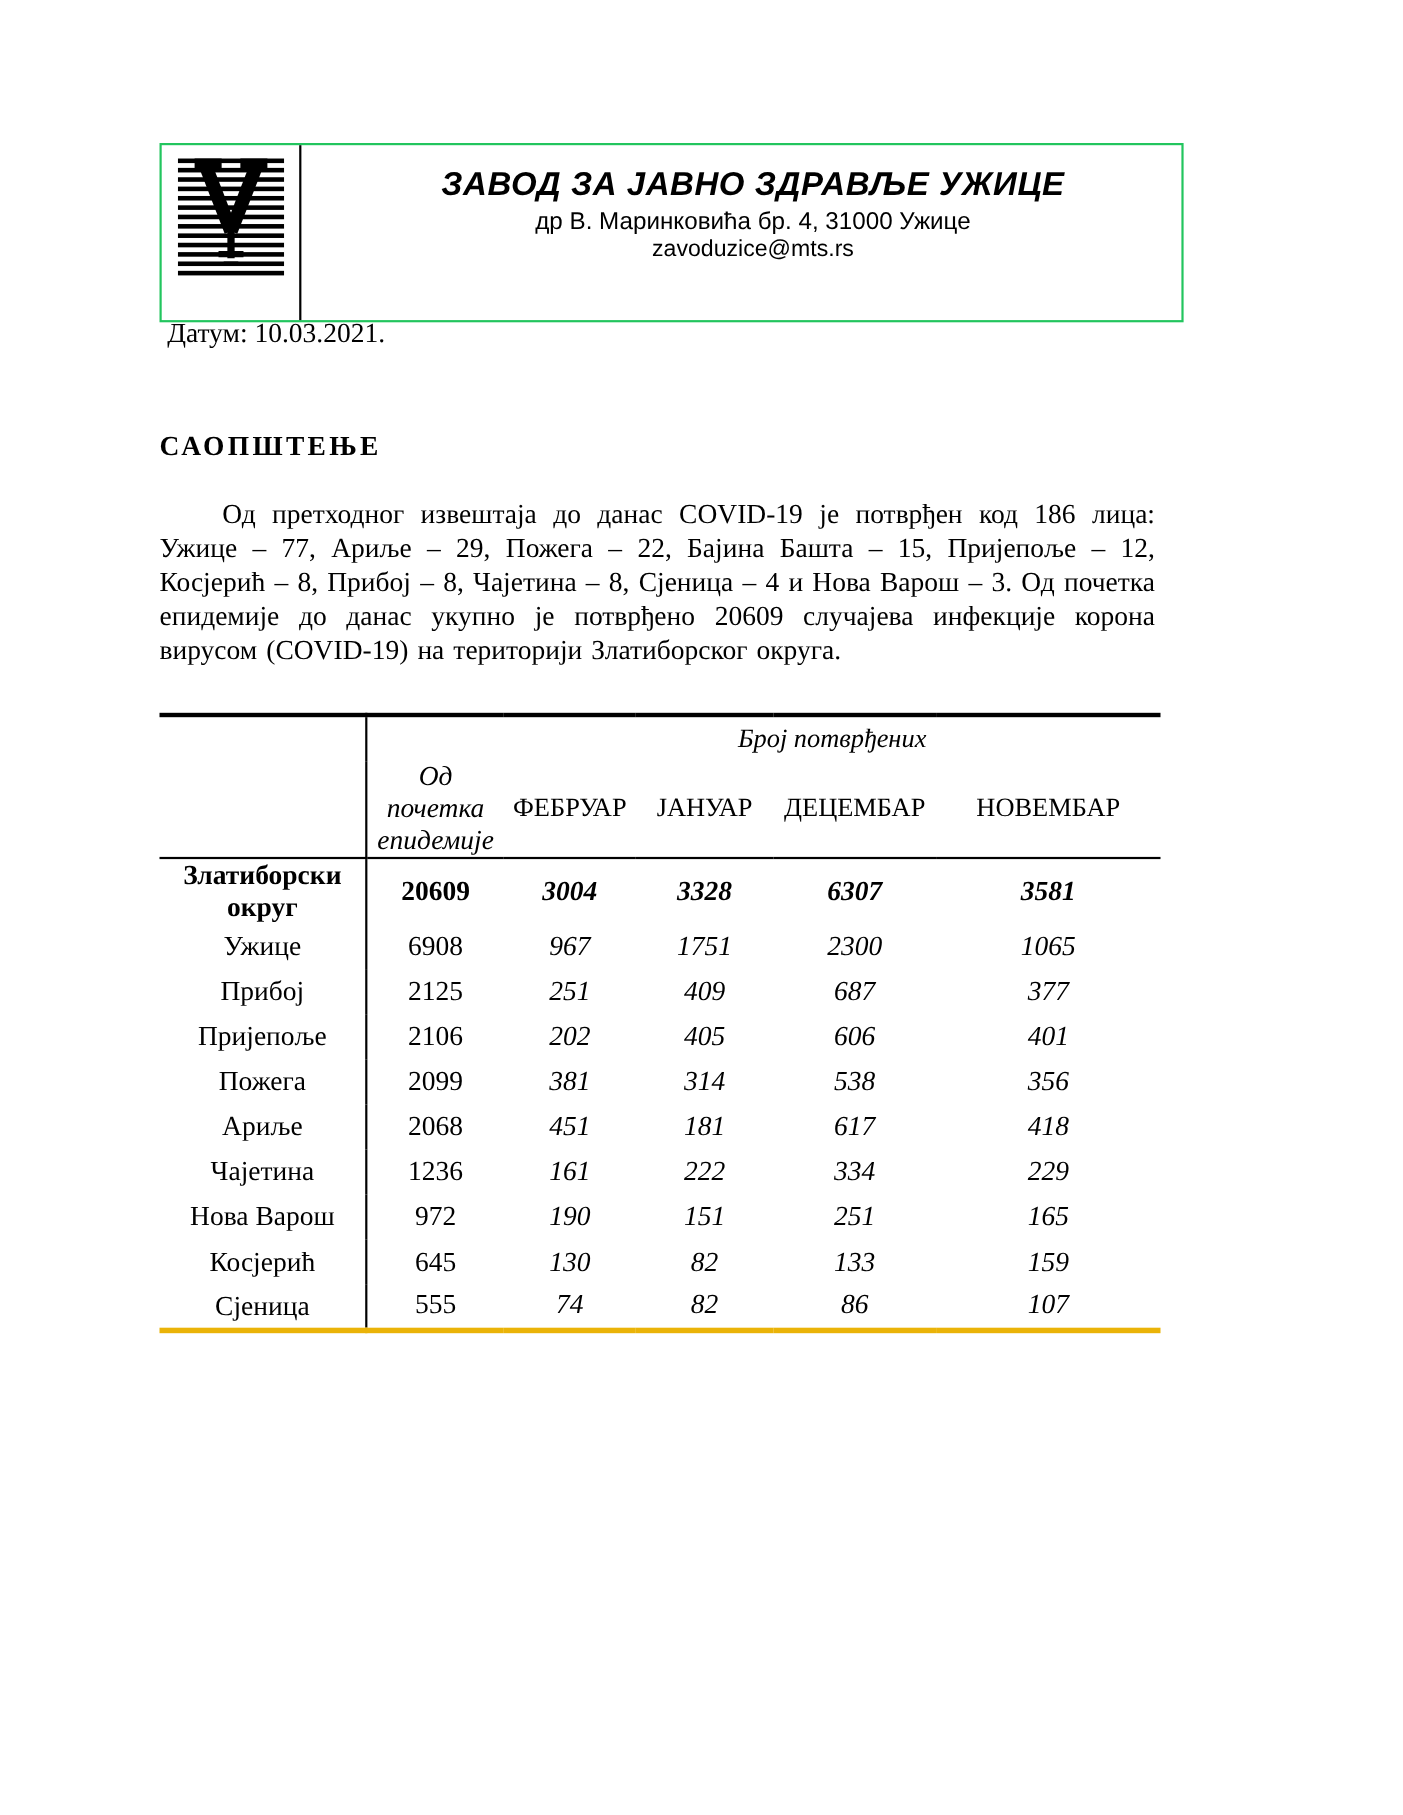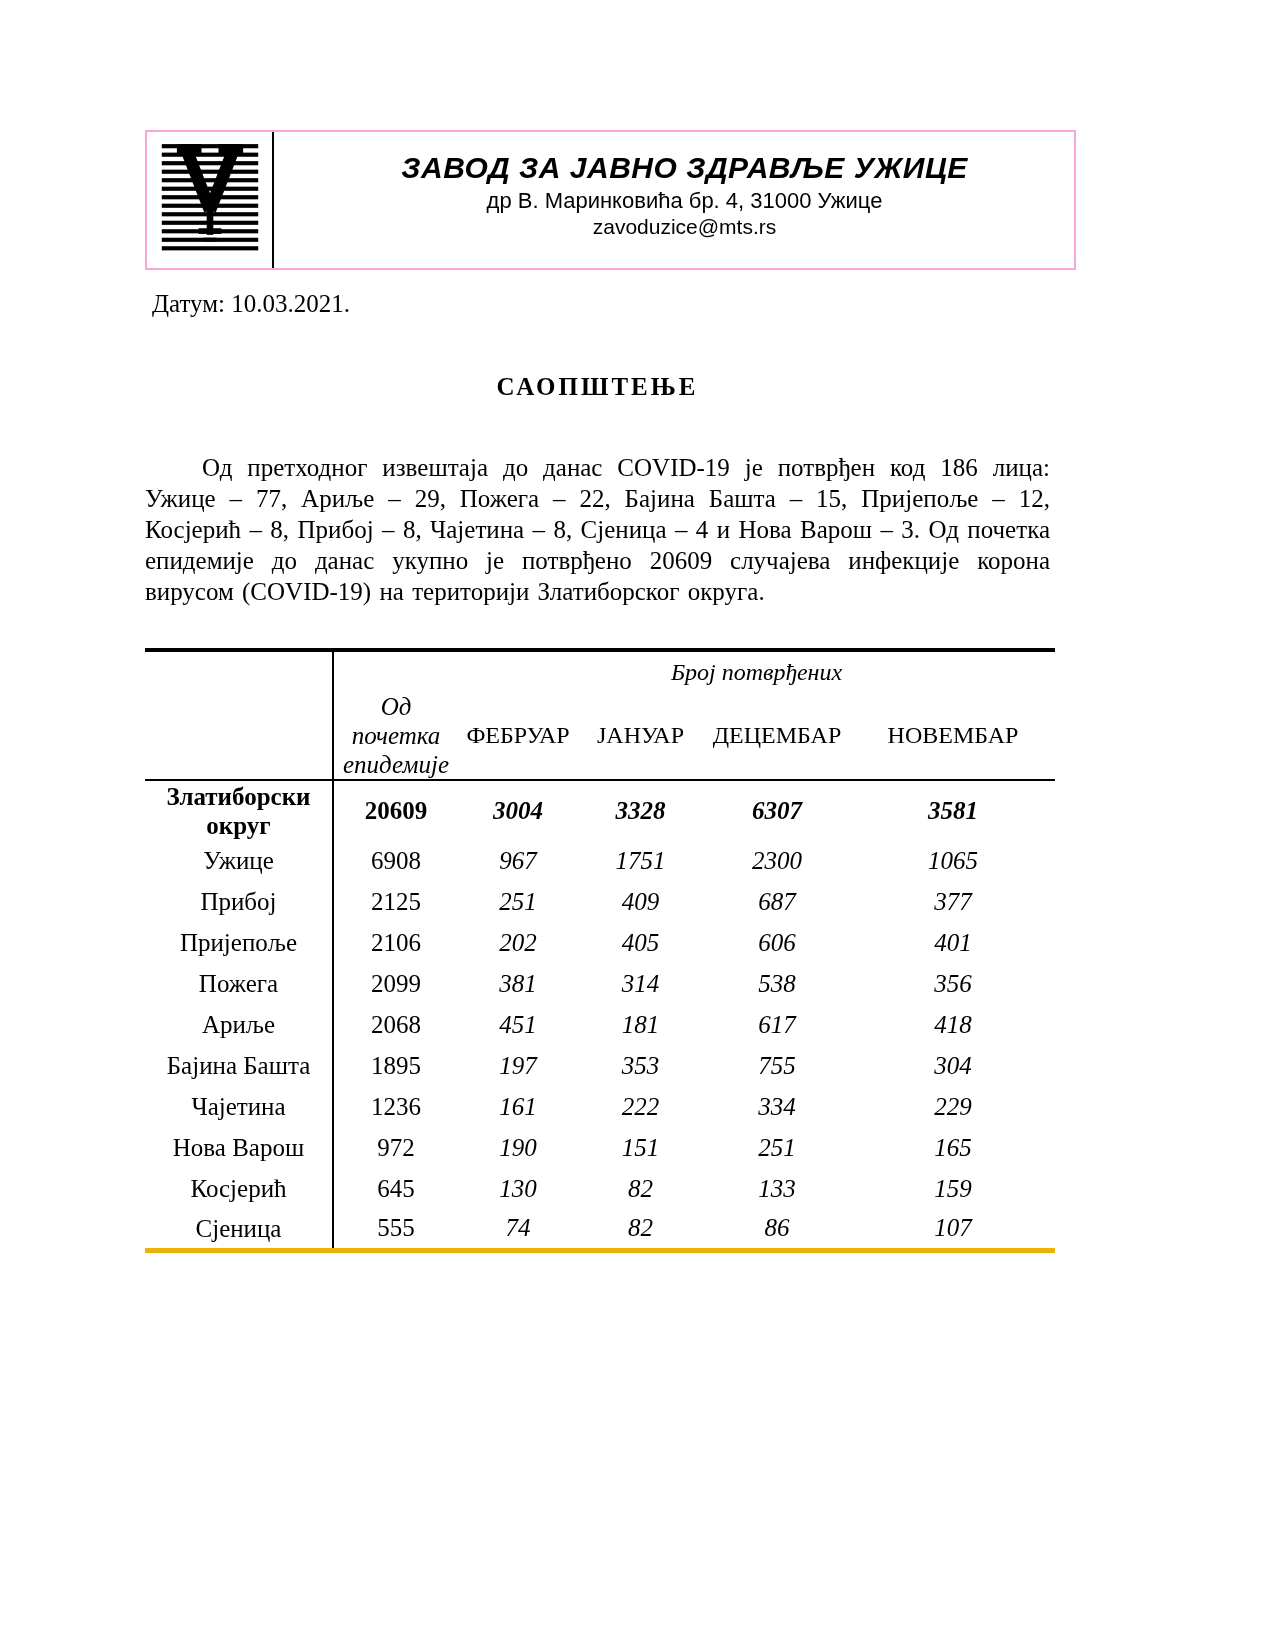--- a/index.html
+++ b/index.html
@@ -10,22 +10,22 @@
     margin:0 auto;
     background:#ffffff;
     color:#000;
     font-family:"Liberation Serif", serif;
     overflow:hidden;
   }
 
   
   .letterhead {
     position:absolute; left:145px; top:130px;
-    width:931px; height:140px;
-    border:2px solid #f9a8d4;
+    width:931px; height:163px;
+    border:2px solid #22c55e;
     display:flex;
     gap:21px;
   }
   .logo-cell {
     width:127px; flex:0 0 127px;
     border-right:2px solid #000;
     display:flex; align-items:flex-start; justify-content:center;
     padding-top:10px;
   }
   .head-cell {
@@ -43,22 +43,22 @@
   .org-phone   { font-size:22px; line-height:26px; }
   .org-phone .ph-icon { font-size:24px; }
   .org-email   { font-size:21px; line-height:25px; }
 
   
   .date-line {
     position:absolute; left:152px; top:290px;
     font-size:25px;
   }
   .doc-title {
-    position:absolute; left:145px; top:373px; width:905px;
-    text-align:center; font-size:25px; font-weight:bold;
+    position:absolute; left:145px; top:393px; width:905px;
+    font-size:25px; font-weight:bold;
     letter-spacing:3px;
   }
   .body-par {
     position:absolute; left:145px; top:452px; width:905px;
     font-size:25px; line-height:31px;
     text-align:justify; text-indent:57px;
     word-spacing:2px;
   }
 
   
@@ -219,28 +219,20 @@
         </tr>
         <tr class="data-row">
           <td class="vline name-cell">Ариље</td>
           <td class="num-cell">2068</td>
           <td class="num-cell month-cell">451</td>
           <td class="num-cell month-cell">181</td>
           <td class="num-cell month-cell">617</td>
           <td class="num-cell month-cell">418</td>
         </tr>
         <tr class="data-row">
-          <td class="vline name-cell">Бајина Башта</td>
-          <td class="num-cell">1895</td>
-          <td class="num-cell month-cell">197</td>
-          <td class="num-cell month-cell">353</td>
-          <td class="num-cell month-cell">755</td>
-          <td class="num-cell month-cell">304</td>
-        </tr>
-        <tr class="data-row">
           <td class="vline name-cell">Чајетина</td>
           <td class="num-cell">1236</td>
           <td class="num-cell month-cell">161</td>
           <td class="num-cell month-cell">222</td>
           <td class="num-cell month-cell">334</td>
           <td class="num-cell month-cell">229</td>
         </tr>
         <tr class="data-row">
           <td class="vline name-cell">Нова Варош</td>
           <td class="num-cell">972</td>

